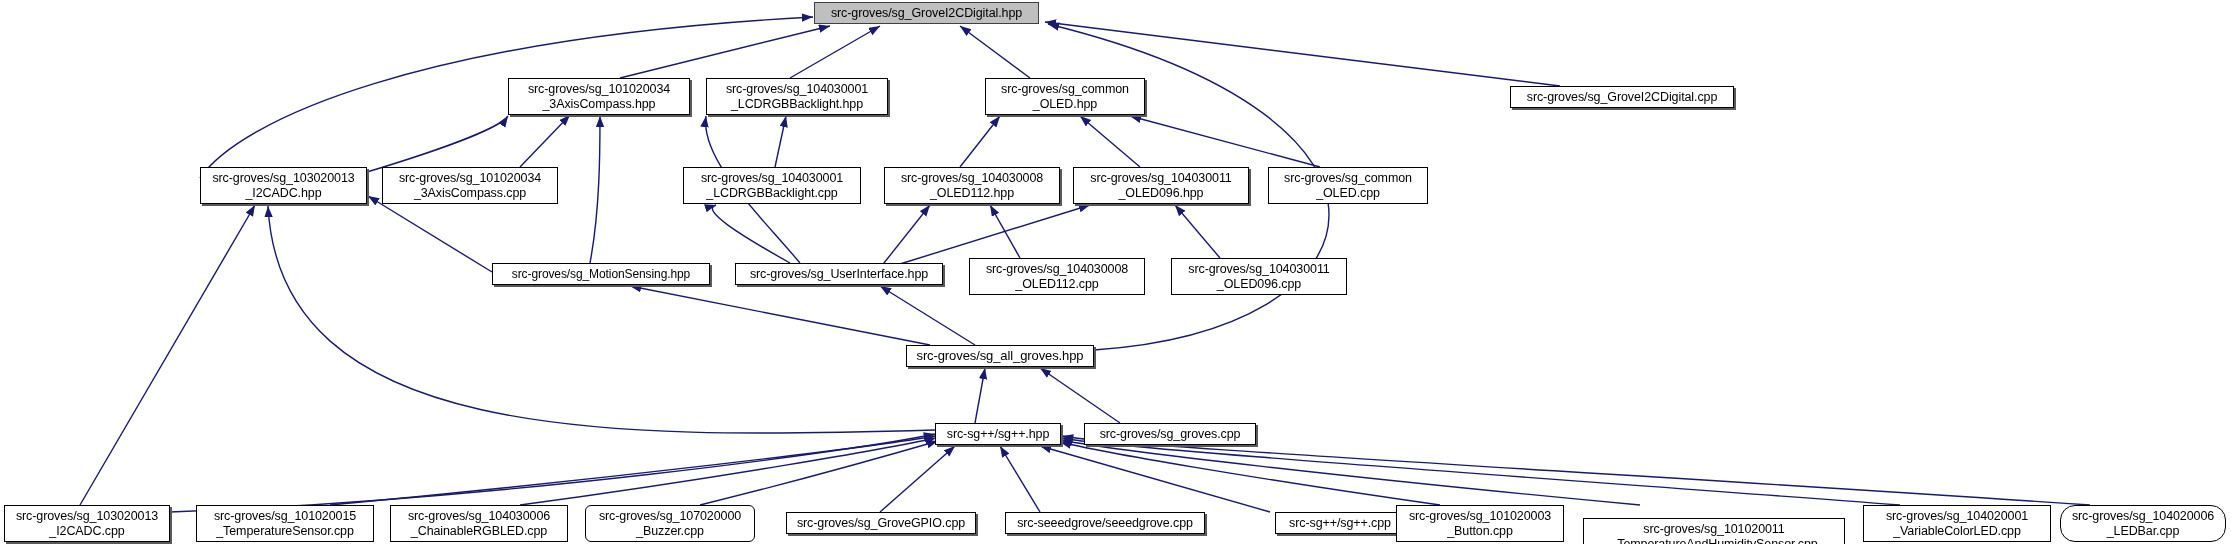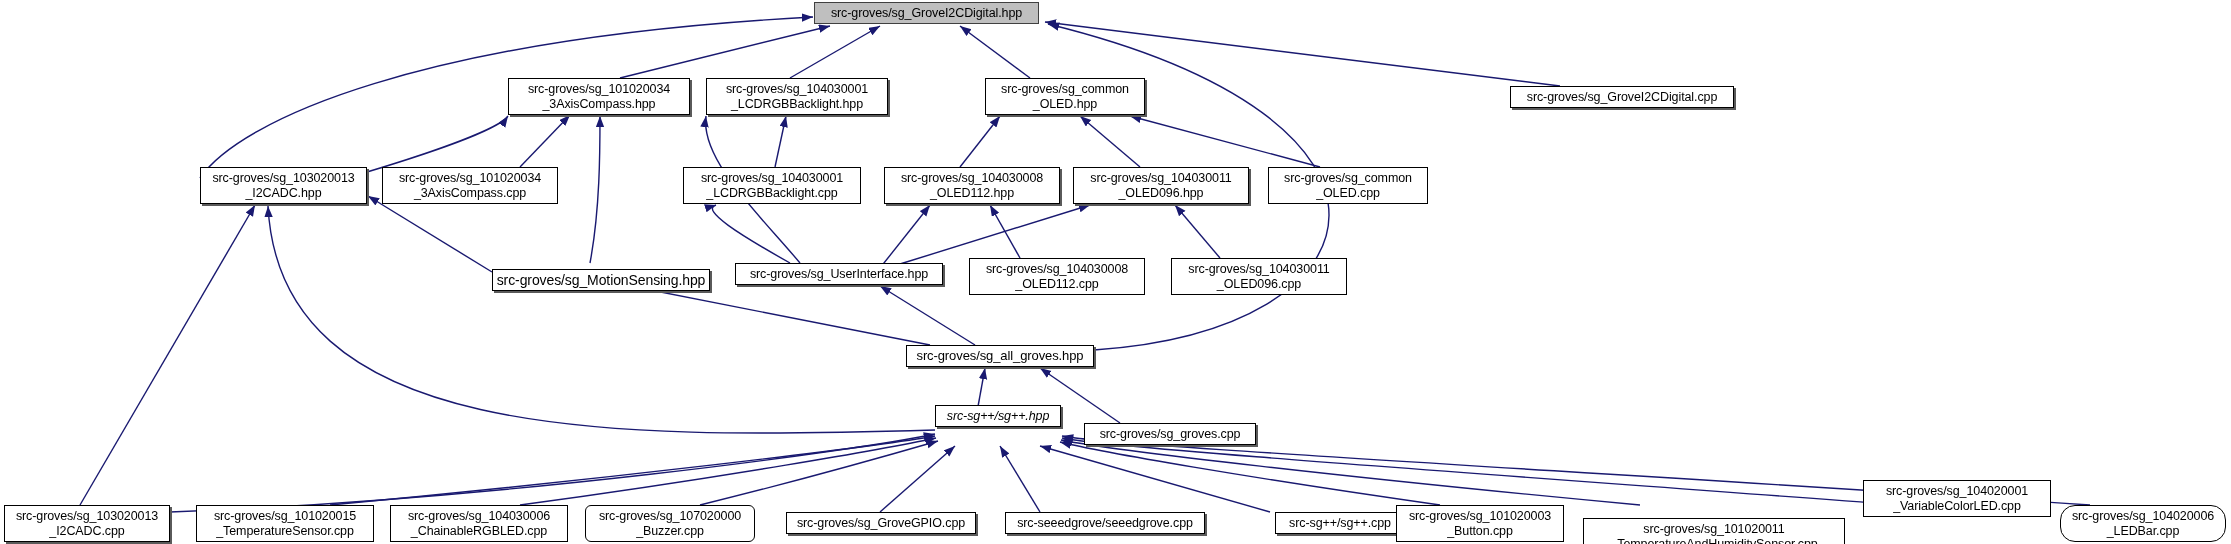--- a/index.html
+++ b/index.html
@@ -112,42 +112,42 @@
       <div class="node" style="left: 382px; top: 167px; width: 176px; height: 37px; font-size: 12.5px;">src-groves/sg_101020034
 _3AxisCompass.cpp</div>
       <div class="node" style="left: 683px; top: 167px; width: 178px; height: 37px; font-size: 12.5px;">src-groves/sg_104030001
 _LCDRGBBacklight.cpp</div>
       <div class="node shadow" style="left: 884px; top: 167px; width: 176px; height: 37px; font-size: 12.5px;">src-groves/sg_104030008
 _OLED112.hpp</div>
       <div class="node shadow" style="left: 1073px; top: 167px; width: 176px; height: 37px; font-size: 12.5px;">src-groves/sg_104030011
 _OLED096.hpp</div>
       <div class="node" style="left: 1268px; top: 167px; width: 160px; height: 37px; font-size: 12.5px;">src-groves/sg_common
 _OLED.cpp</div>
-      <div class="node shadow" style="left: 492px; top: 263px; width: 218px; height: 22px; font-size: 14px; margin-top: 6px;">src-groves/sg_MotionSensing.hpp</div>
+      <div class="node shadow" style="left: 492px; top: 263px; width: 218px; height: 22px; font-size: 12px;">src-groves/sg_MotionSensing.hpp</div>
       <div class="node shadow" style="left: 735px; top: 263px; width: 208px; height: 22px; font-size: 12.5px;">src-groves/sg_UserInterface.hpp</div>
       <div class="node" style="left: 969px; top: 258px; width: 176px; height: 37px; font-size: 12.5px;">src-groves/sg_104030008
 _OLED112.cpp</div>
       <div class="node" style="left: 1171px; top: 258px; width: 176px; height: 37px; font-size: 12.5px;">src-groves/sg_104030011
 _OLED096.cpp</div>
       <div class="node shadow" style="left: 906px; top: 345px; width: 188px; height: 22px; font-size: 13px;">src-groves/sg_all_groves.hpp</div>
-      <div class="node shadow" style="left: 935px; top: 405px; width: 126px; height: 22px; font-size: 12.5px; font-style: italic;">src-sg++/sg++.hpp</div>
+      <div class="node shadow" style="left: 935px; top: 423px; width: 126px; height: 22px; font-size: 12.5px;">src-sg++/sg++.hpp</div>
       <div class="node shadow" style="left: 1084px; top: 423px; width: 172px; height: 22px; font-size: 12.5px;">src-groves/sg_groves.cpp</div>
       <div class="node shadow" style="left: 4px; top: 505px; width: 166px; height: 37px; font-size: 12.5px;">src-groves/sg_103020013
 _I2CADC.cpp</div>
       <div class="node" style="left: 196px; top: 505px; width: 178px; height: 37px; font-size: 12.5px;">src-groves/sg_101020015
 _TemperatureSensor.cpp</div>
       <div class="node" style="left: 390px; top: 505px; width: 178px; height: 37px; font-size: 12.5px;">src-groves/sg_104030006
 _ChainableRGBLED.cpp</div>
       <div class="node" style="left: 585px; top: 505px; width: 170px; height: 37px; font-size: 12.5px; border-radius: 6px;">src-groves/sg_107020000
 _Buzzer.cpp</div>
       <div class="node shadow" style="left: 786px; top: 512px; width: 190px; height: 22px; font-size: 12.5px;">src-groves/sg_GroveGPIO.cpp</div>
       <div class="node shadow" style="left: 1005px; top: 512px; width: 200px; height: 22px; font-size: 12.5px;">src-seeedgrove/seeedgrove.cpp</div>
       <div class="node shadow" style="left: 1240px; top: 512px; width: 130px; height: 22px; font-size: 12.5px; margin-left: 35px;">src-sg++/sg++.cpp</div>
       <div class="node" style="left: 1396px; top: 505px; width: 168px; height: 37px; font-size: 12.5px;">src-groves/sg_101020003
 _Button.cpp</div>
       <div class="node" style="left: 1583px; top: 505px; width: 262px; height: 37px; font-size: 12.5px; margin-top: 13px;">src-groves/sg_101020011
 _TemperatureAndHumiditySensor.cpp</div>
-      <div class="node" style="left: 1863px; top: 480px; width: 188px; height: 37px; font-size: 12.5px;">src-groves/sg_104020001
+      <div class="node" style="left: 1863px; top: 505px; width: 188px; height: 37px; font-size: 12.5px;">src-groves/sg_104020001
 _VariableColorLED.cpp</div>
       <div class="node" style="left: 2060px; top: 505px; width: 166px; height: 37px; font-size: 12.5px; border-radius: 15px;">src-groves/sg_104020006
 _LEDBar.cpp</div>
     </div>
 </div>
 
 </body></html>

